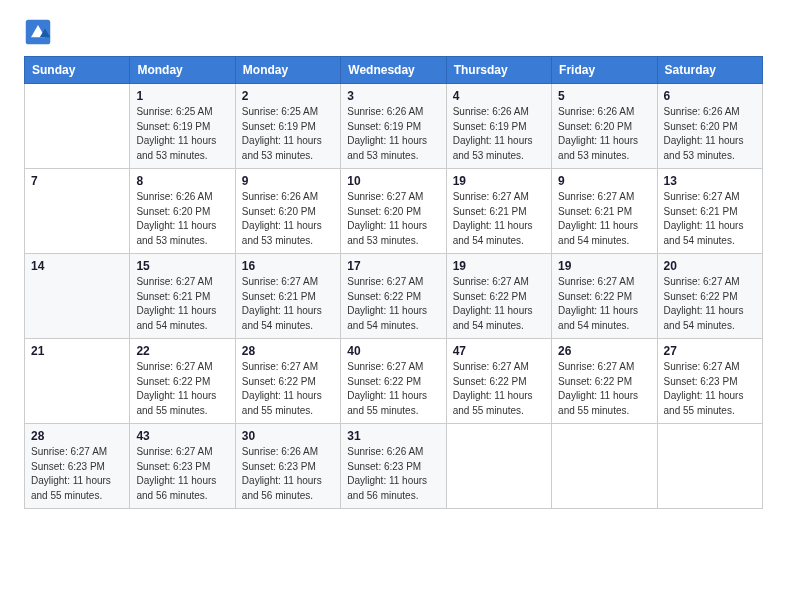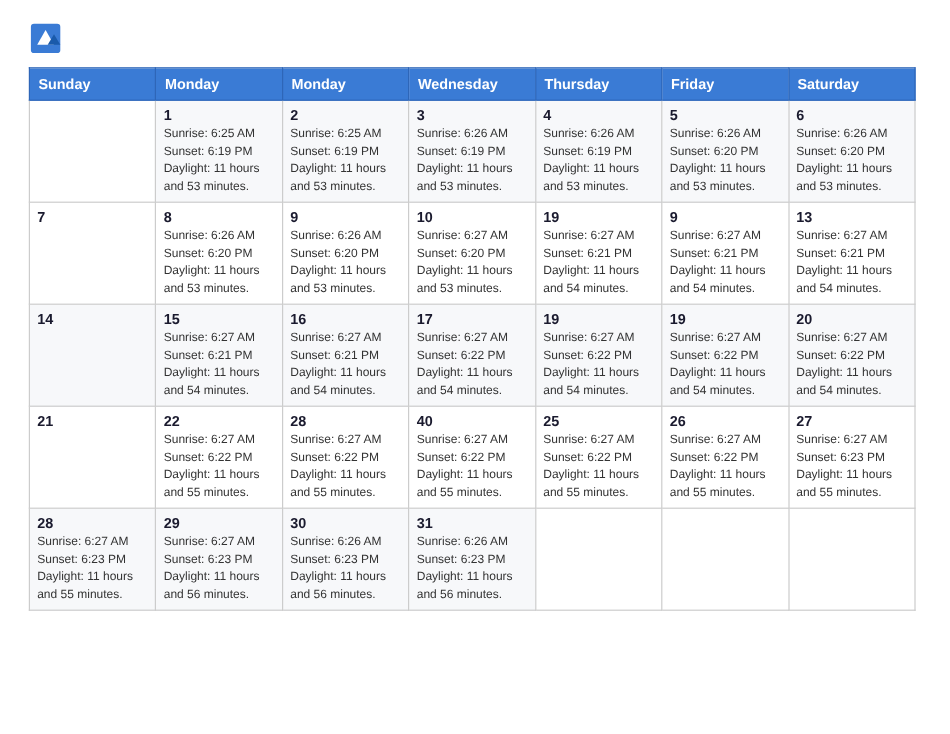--- a/index.html
+++ b/index.html
@@ -283,21 +283,21 @@
 and 55 minutes.</div>
           </td>
           <td>
             <span class="day-num">40</span>
             <div class="day-info" style="white-space: pre-line;">Sunrise: 6:27 AM
 Sunset: 6:22 PM
 Daylight: 11 hours
 and 55 minutes.</div>
           </td>
           <td>
-            <span class="day-num">25</span>
+            <span class="day-num">47</span>
             <div class="day-info" style="white-space: pre-line;">Sunrise: 6:27 AM
 Sunset: 6:22 PM
 Daylight: 11 hours
 and 55 minutes.</div>
           </td>
           <td>
             <span class="day-num">26</span>
             <div class="day-info" style="white-space: pre-line;">Sunrise: 6:27 AM
 Sunset: 6:22 PM
 Daylight: 11 hours
@@ -313,21 +313,21 @@
         </tr>
         <tr>
           <td>
             <span class="day-num">28</span>
             <div class="day-info" style="white-space: pre-line;">Sunrise: 6:27 AM
 Sunset: 6:23 PM
 Daylight: 11 hours
 and 55 minutes.</div>
           </td>
           <td>
-            <span class="day-num">29</span>
+            <span class="day-num">43</span>
             <div class="day-info" style="white-space: pre-line;">Sunrise: 6:27 AM
 Sunset: 6:23 PM
 Daylight: 11 hours
 and 56 minutes.</div>
           </td>
           <td>
             <span class="day-num">30</span>
             <div class="day-info" style="white-space: pre-line;">Sunrise: 6:26 AM
 Sunset: 6:23 PM
 Daylight: 11 hours

